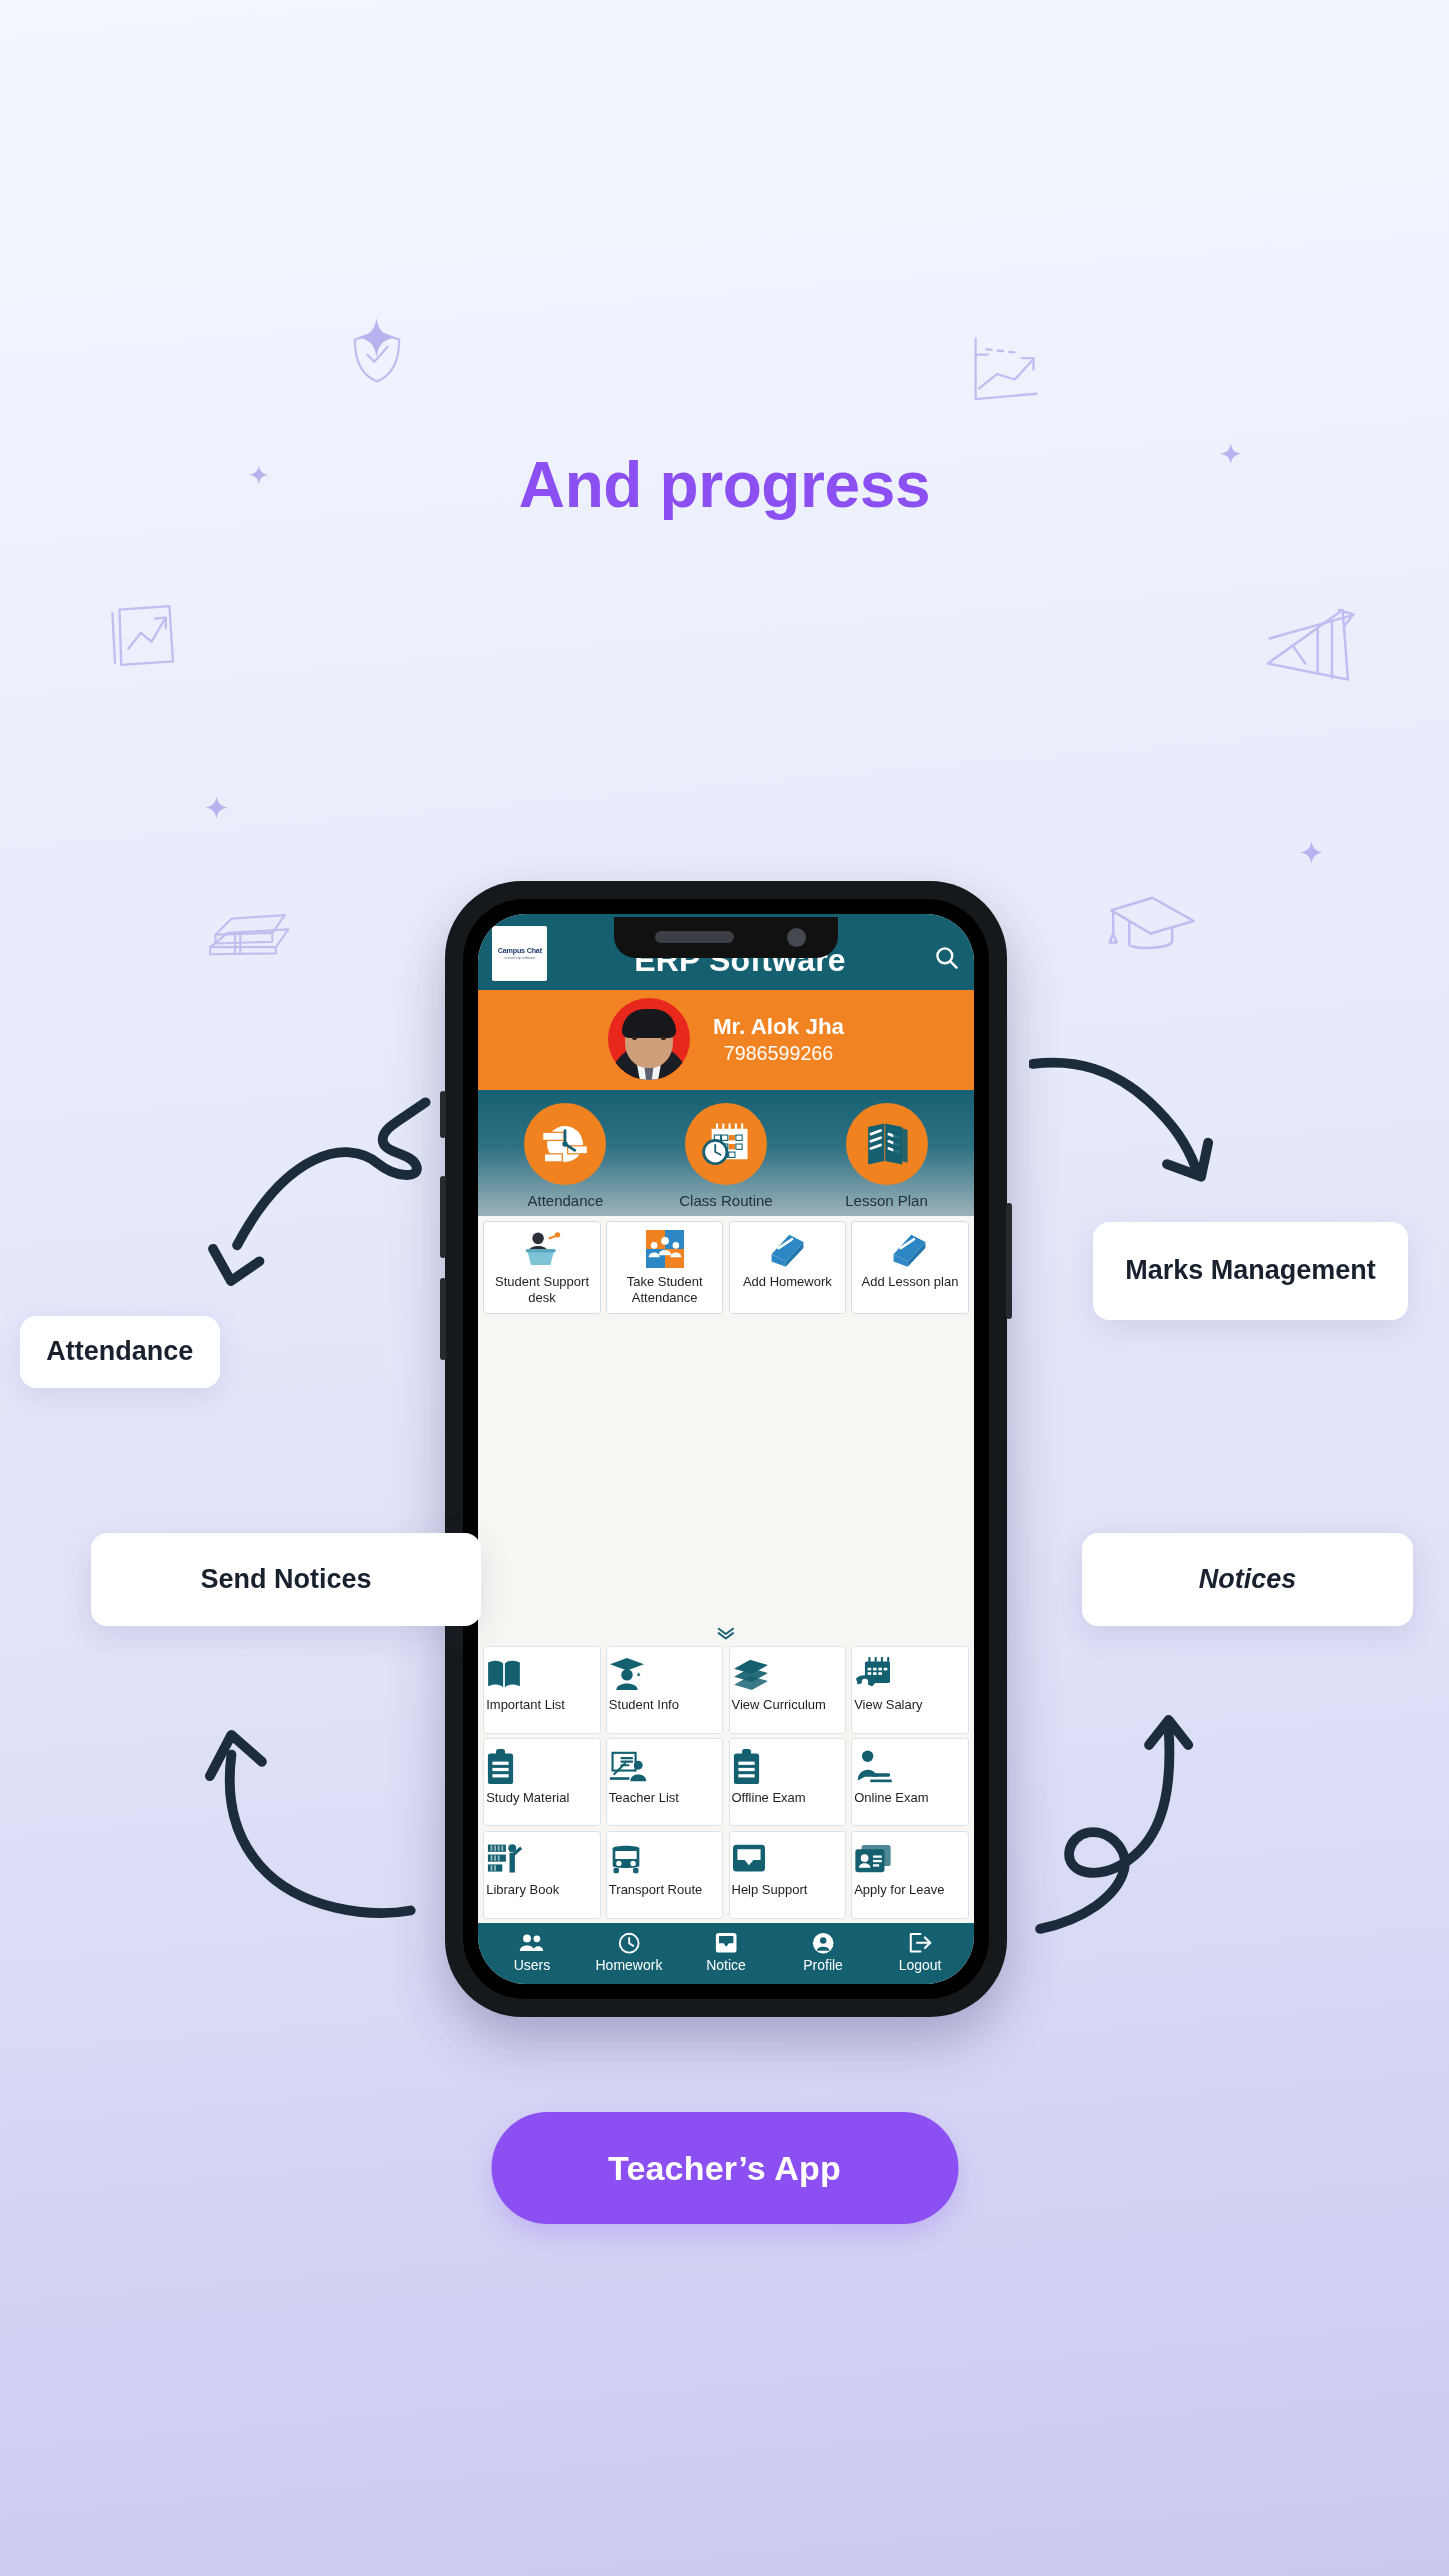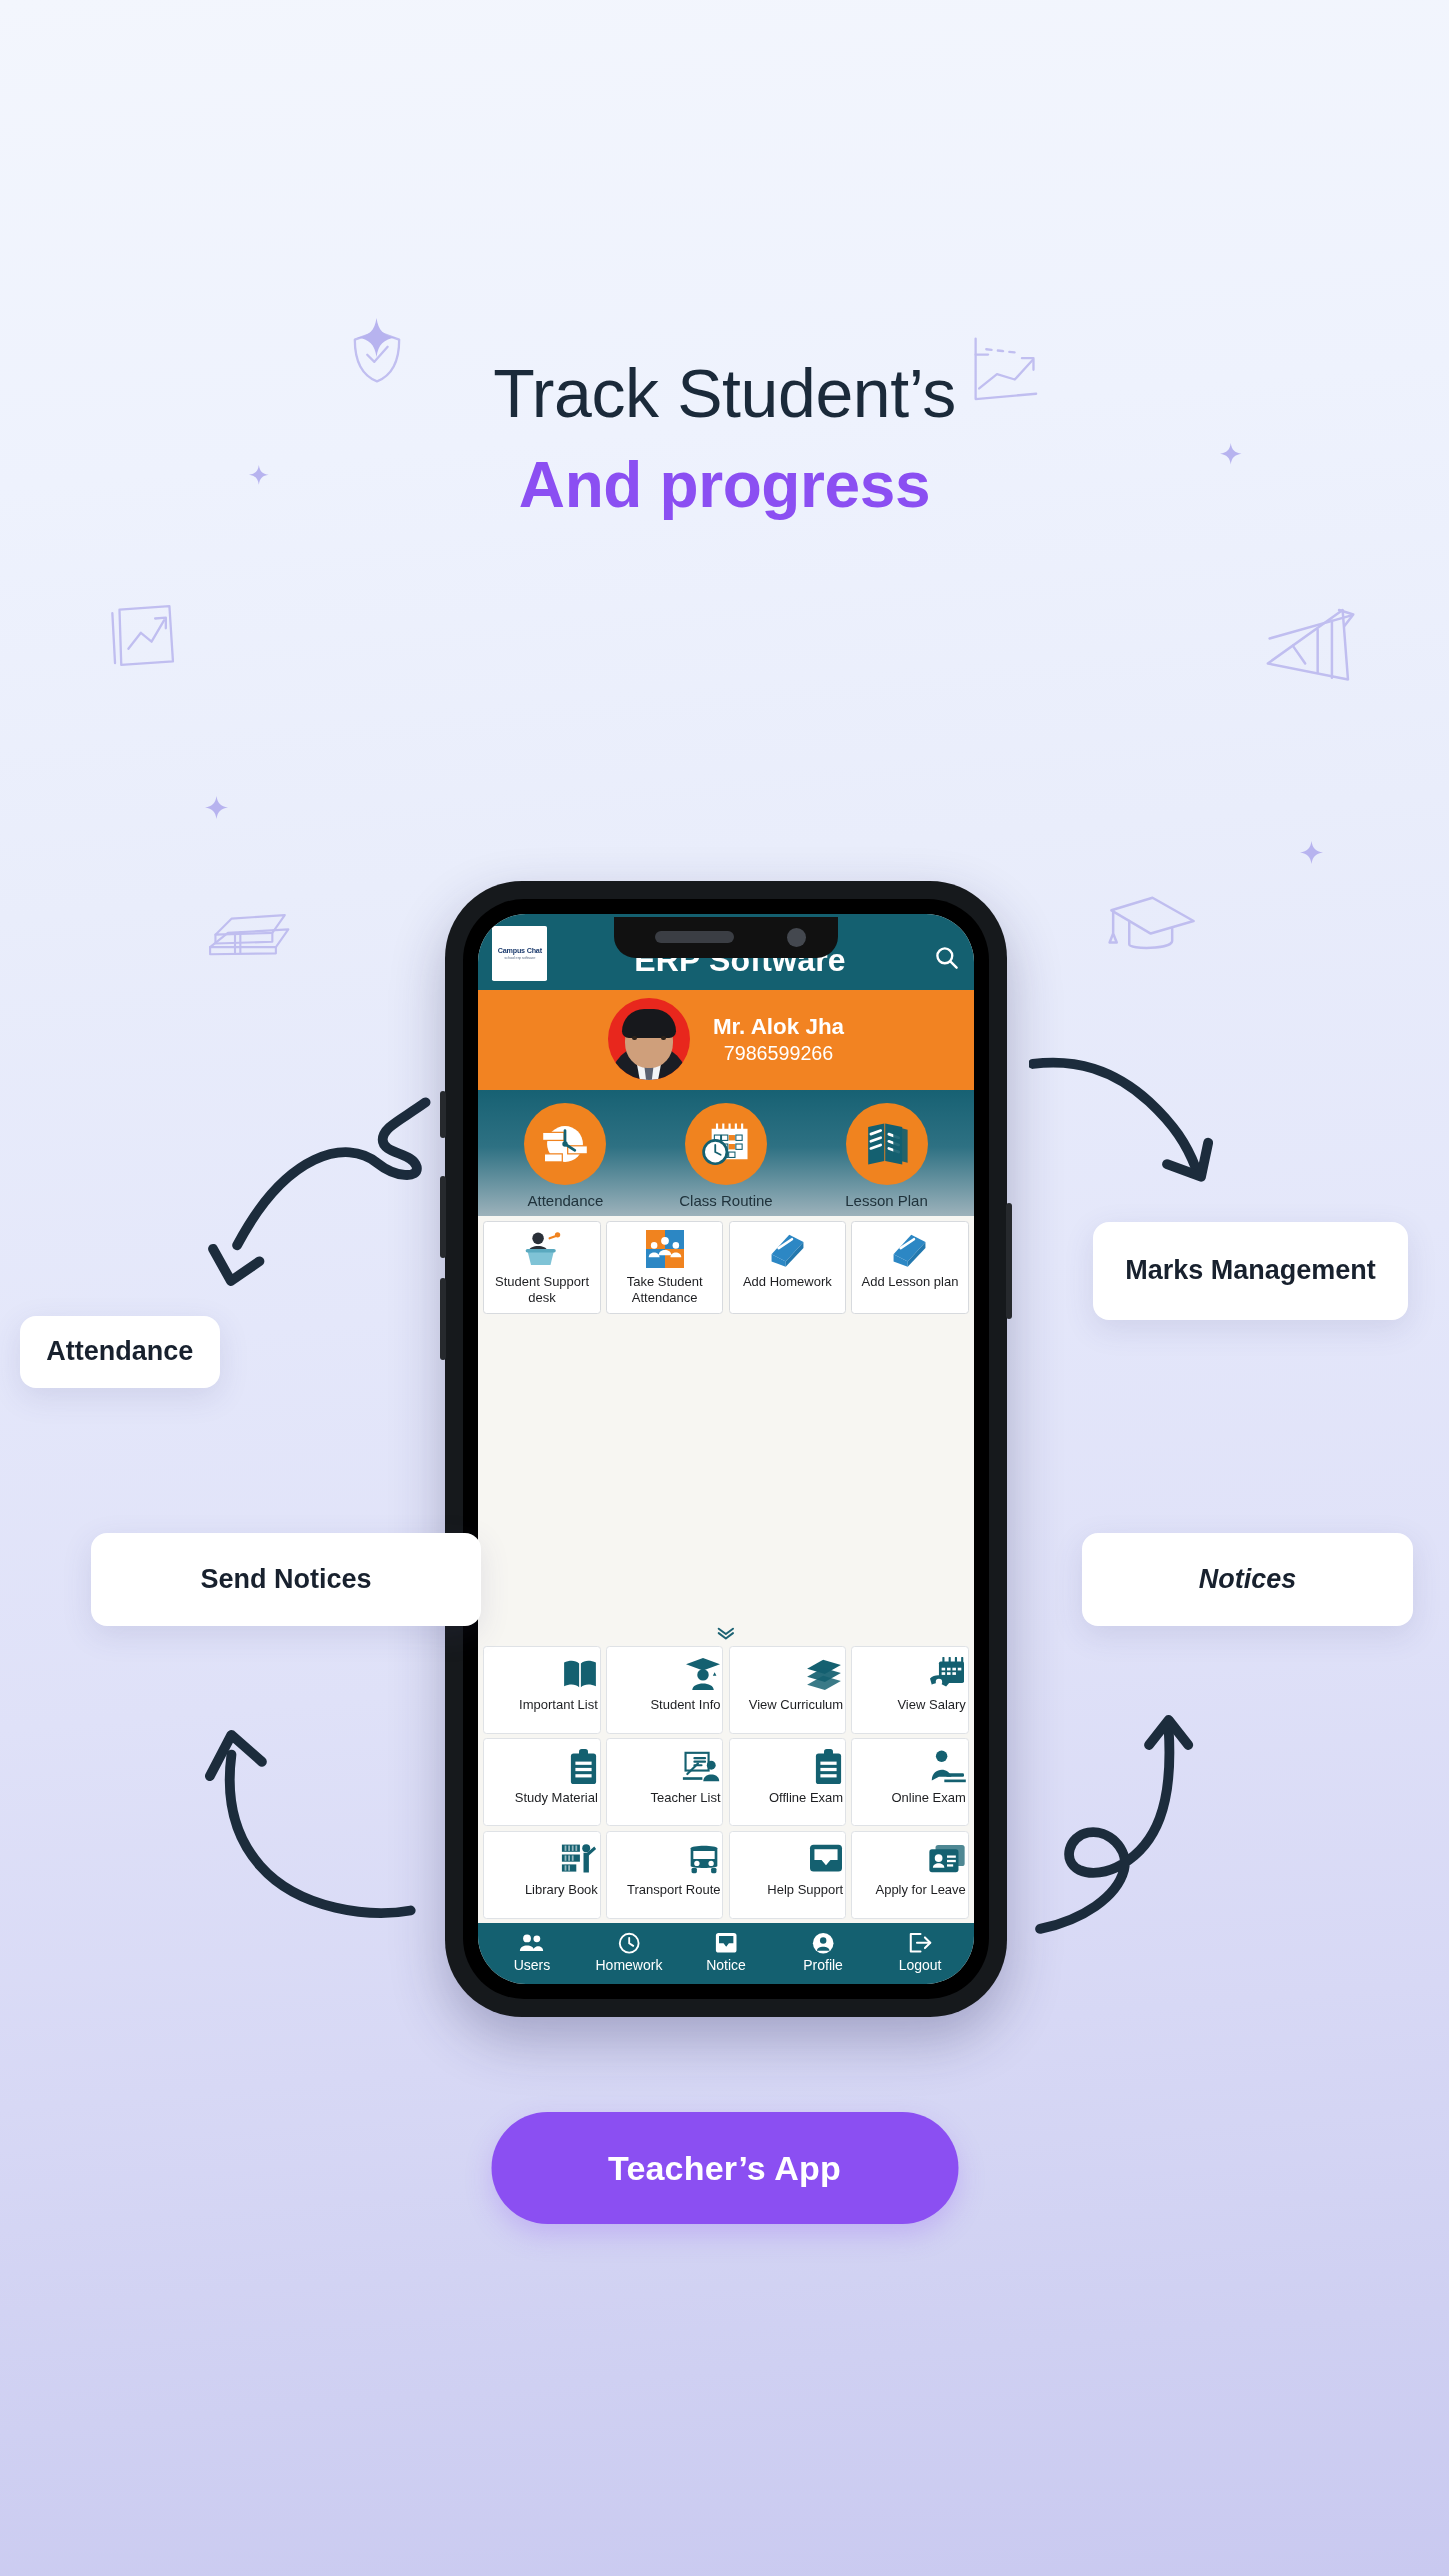--- a/index.html
+++ b/index.html
@@ -155,21 +155,21 @@
 
   
   .chevron { text-align: center; padding: 0.9px 0 2.7px 0; background: #f7f6f2; color: #1d6374; }
 
   
   .grid-wrap { background: #f7f6f2; padding: 0 5.4px; }
   .grid-row { display: flex; gap: 5.4px; margin-bottom: 4.5px; }
   .gcard {
     flex: 1; background: #fff; border: 0.9px solid #dfe2e6; border-radius: 3.6px;
     padding: 8px 1.8px 5.4px 1.8px; display:flex; flex-direction: column;
-    align-items: flex-end; min-height: 88px;
+    align-items: flex-start; min-height: 88px;
   }
   .gcard .ic { height: 39px; display:flex; align-items:center; justify-content:center; color:#146070; }
   .gcard .lb { font-size: 13px; line-height: 1.18; color: #1e1f22; text-align: center; margin-top: 3.6px; }
 
   
   .bottom-nav {
     background: #146070; display: flex; align-items: center;
     padding: 7.2px 5.4px 10.7px 5.4px; position: relative; z-index: 9;
   }
   .nav-item { flex: 1; text-align: center; color: #fff; }
@@ -281,21 +281,21 @@
     </svg>
 </div>
 <div class="spark" style="left:1300px; top:841px;">
   <svg width="23" height="23" viewBox="0 0 44 44" fill="currentColor">
       <path d="M22 0 C24 14 30 20 44 22 C30 24 24 30 22 44 C20 30 14 24 0 22 C14 20 20 14 22 0 Z"></path>
     </svg>
 </div>
 
 <div class="headline-wrap">
   <div class="hl1">
-    <span>Track Student’s</span><br>
+    <br>
   </div>
   <div class="hl2">And progress</div>
 </div>
 
 <div class="arrow" style="left:188px; top:1038px;">
   <svg width="259" height="268" viewBox="0 0 290 300" fill="none" stroke="currentColor" stroke-width="11" stroke-linecap="round" stroke-linejoin="round">
     <path d="M266 72 C238 92 218 100 218 114 C218 130 252 128 256 144 C259 158 232 156 212 140 C178 112 110 128 55 232"></path>
     <path d="M28 236 L48 272 L80 250"></path>
   </svg>
 </div>

